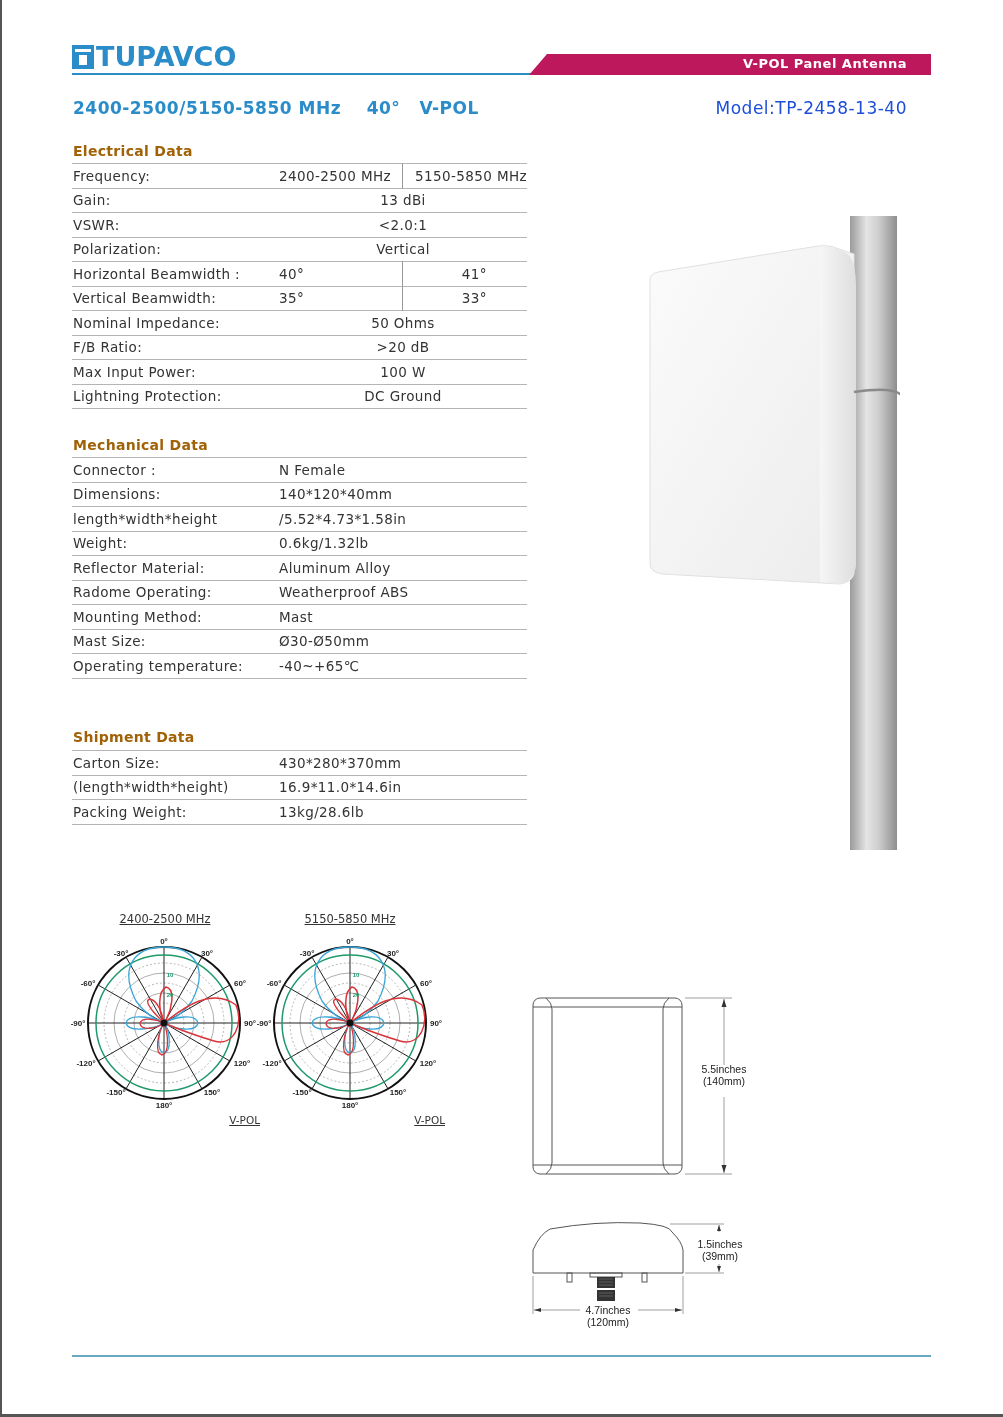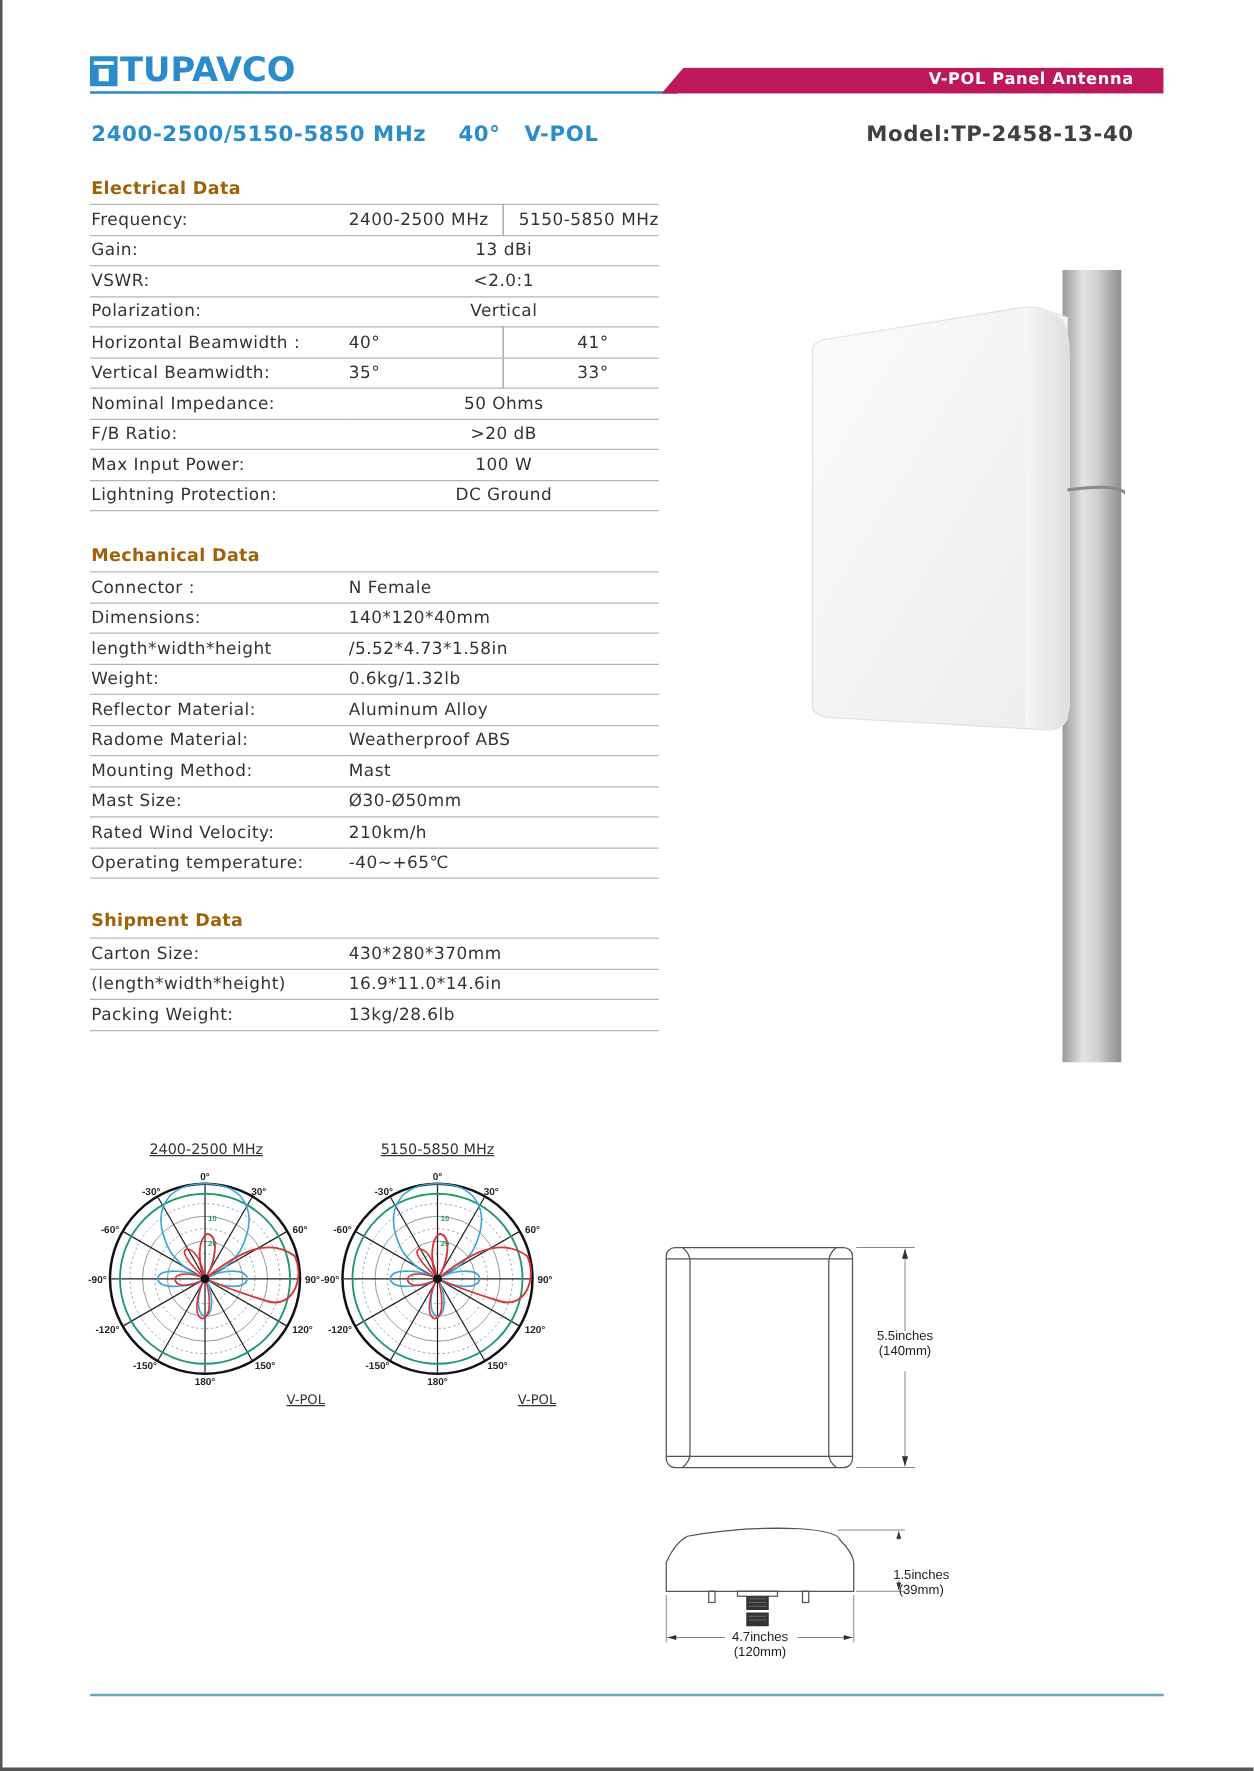--- a/index.html
+++ b/index.html
@@ -13,21 +13,21 @@
   .logo-mark::before { content: ""; position: absolute; left: 3px; top: 4px; width: 16px; height: 3px; background: #fff; }
   .logo-mark::after { content: ""; position: absolute; left: 7px; top: 10px; width: 8px; height: 10px; background: #fff; }
   .logo-text { font-family: "DejaVu Sans", sans-serif; font-size: 27px; font-weight: bold; color: #2a8cc8; letter-spacing: 0px; line-height: 30px; }
 
   .header-line { position: absolute; left: 72px; top: 73px; width: 470px; height: 2px; background: #2a8cc8; }
   .header-ribbon { position: absolute; left: 529px; top: 54px; width: 402px; height: 21px; background: #be185d;
                    clip-path: polygon(18px 0, 100% 0, 100% 100%, 0 100%); }
   .header-ribbon-text { position: absolute; right: 24px; top: 2px; font-size: 13px; font-weight: bold; color: #fff; letter-spacing: 0.5px; }
 
   .subtitle { position: absolute; left: 73px; top: 98px; font-size: 17px; font-weight: bold; color: #2a8cc8; letter-spacing: 0.5px; white-space: pre; }
-  .model { position: absolute; right: 96px; top: 98px; font-size: 17px; font-weight: bold; color: #404040; letter-spacing: 0.5px; }
+  .model { position: absolute; right: 96px; top: 98px; font-size: 17px; font-weight: normal; color: #1d4ed8; letter-spacing: 0.5px; }
 
   .section-title { position: absolute; left: 73px; font-size: 14px; font-weight: bold; color: #a16207; letter-spacing: 0.3px; }
   table.spec { position: absolute; left: 72px; width: 455px; border-collapse: collapse; font-size: 13.5px; color: #333; }
   table.spec td { height: 24.5px; border-top: 1.5px solid #b5b5b5; padding: 0 0 0 1px; letter-spacing: 0.4px; white-space: nowrap; }
   table.spec tr:last-child td { border-bottom: 1.5px solid #b5b5b5; }
   table.spec td.lbl { width: 206px; }
   table.spec td.center { text-align: center; }
   table.spec td.split-l { width: 124px; border-right: 1px solid #999; }
   table.spec td.split-r { text-align: right; padding-right: 40px; }
   table.spec td.split-rfreq { text-align: right; padding-right: 0; }
@@ -129,34 +129,30 @@
       </tr>
   <tr>
         <td class="lbl">Weight:</td>
         <td>0.6kg/1.32lb</td>
       </tr>
   <tr>
         <td class="lbl">Reflector Material:</td>
         <td>Aluminum Alloy</td>
       </tr>
   <tr>
-        <td class="lbl">Radome Material:</td>
+        <td class="lbl">Radome Operating:</td>
         <td>Weatherproof ABS</td>
       </tr>
   <tr>
         <td class="lbl">Mounting Method:</td>
         <td>Mast</td>
       </tr>
   <tr>
         <td class="lbl">Mast Size:</td>
         <td>Ø30-Ø50mm</td>
-      </tr>
-  <tr>
-        <td class="lbl">Rated Wind Velocity:</td>
-        <td>210km/h</td>
       </tr>
   <tr>
         <td class="lbl">Operating temperature:</td>
         <td>-40~+65℃</td>
       </tr>
 </tbody>
   </table>
 
 <div class="section-title" style="top:729px;">Shipment Data</div>
 <table class="spec" style="top:750px;">
@@ -356,21 +352,21 @@
       <line x1="13" y1="66" x2="13" y2="104"></line>
       <line x1="163" y1="66" x2="163" y2="104"></line>
       <line x1="14" y1="100" x2="60" y2="100"></line>
       <line x1="118" y1="100" x2="162" y2="100"></line>
     </g>
     <path d="M199 15 L197 21 L201 21 Z" fill="#333"></path>
     <path d="M199 62 L197 56 L201 56 Z" fill="#333"></path>
     <path d="M14 100 L21 98 L21 102 Z" fill="#333"></path>
     <path d="M162 100 L155 98 L155 102 Z" fill="#333"></path>
   </svg>
-  <div class="dim-text" style="left:187px; top:28px; width:60px;margin-top:16px;">
+  <div class="dim-text" style="left:170px; top:28px; width:60px;">
     <div>1.5inches</div>
     <div>(39mm)</div>
   </div>
   <div class="dim-text" style="left:55px; top:94px; width:66px;">
     <div>4.7inches</div>
     <div>(120mm)</div>
   </div>
 </div>
 
 <div class="footer-line"></div>

